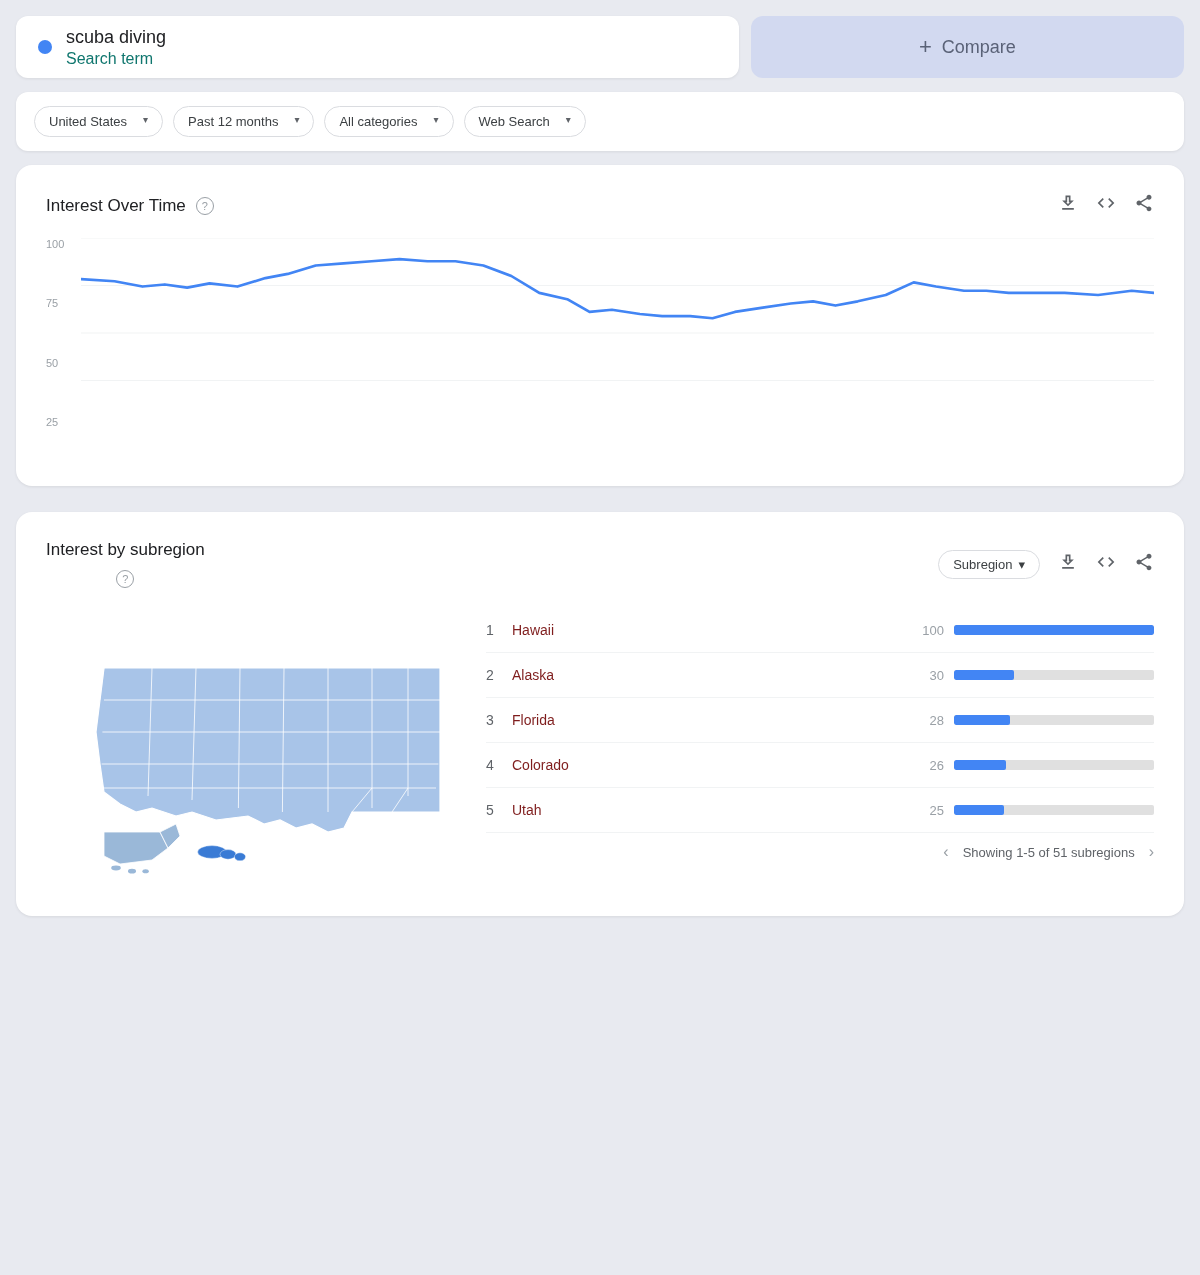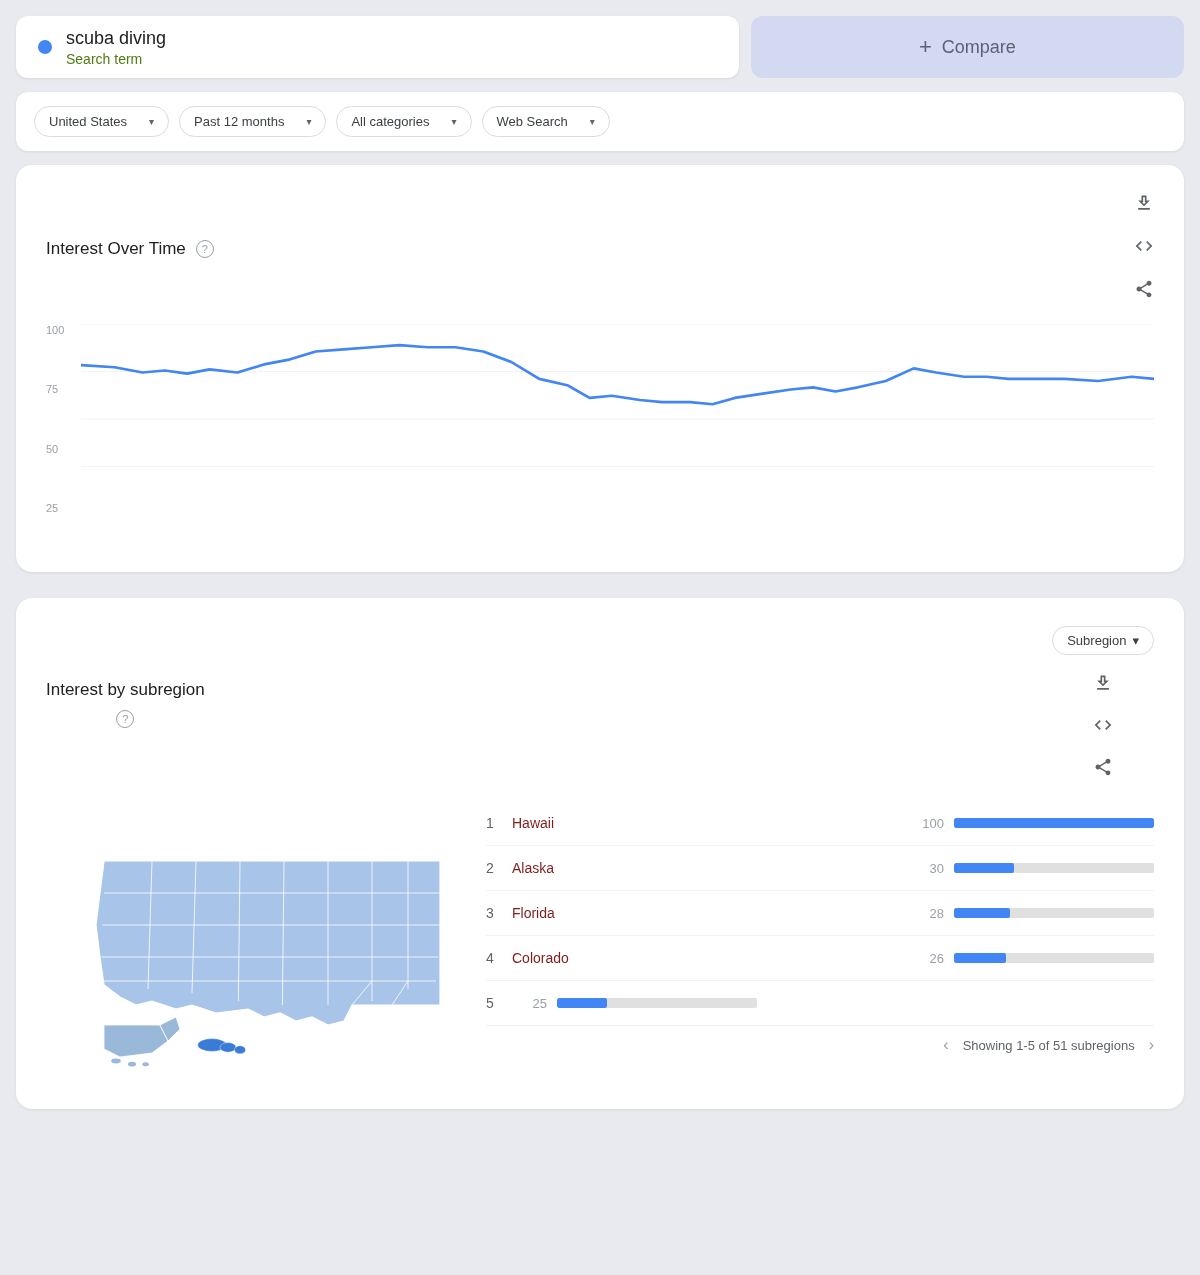--- a/index.html
+++ b/index.html
@@ -35,22 +35,22 @@
       flex-shrink: 0;
     }
 
     .search-term-text .term {
       font-size: 18px;
       font-weight: 500;
       color: #202124;
     }
 
     .search-term-text .label {
-      font-size: 14px;
-      color: #4d7c0f;
+      font-size: 16px;
+      color: #0f766e;
       margin-top: 2px;
     }
 
     .compare-card {
       background: #d2d9f0;
       border-radius: 12px;
       padding: 18px 30px;
       flex: 0.55;
       display: flex;
       align-items: center;
@@ -76,22 +76,21 @@
       gap: 10px;
       margin-bottom: 14px;
       background: #fff;
       border-radius: 12px;
       padding: 14px 18px;
       box-shadow: 0 1px 3px rgba(0,0,0,0.08);
     }
 
     .filter-btn {
       display: flex;
-      align-items: center;
-      gap: 22px;
+      gap: 16px;
       border: 1px solid #dadce0;
       border-radius: 20px;
       padding: 7px 14px;
       font-size: 13px;
       color: #3c4043;
       background: #fff;
       cursor: pointer;
     }
 
     .filter-btn .chevron {
@@ -133,21 +132,20 @@
       justify-content: center;
       font-size: 11px;
       color: #9aa0a6;
       cursor: pointer;
     }
 
     .card-actions {
       display: flex;
       gap: 18px;
       align-items: center;
-      flex-direction: column;
     }
 
     .card-actions svg {
       width: 20px;
       height: 20px;
       fill: #5f6368;
       cursor: pointer;
     }
 
     
@@ -540,20 +538,21 @@
       <div class="subregion-item">
         <span class="rank">4</span>
         <span class="region-name">Colorado</span>
         <span class="region-score">26</span>
         <div class="bar-container">
           <div class="bar-fill" style="width:26%"></div>
         </div>
       </div>
       <div class="subregion-item">
         <span class="rank">5</span>
+        <span class="region-name">Utah</span>
         <span class="region-score">25</span>
         <div class="bar-container">
           <div class="bar-fill" style="width:25%"></div>
         </div>
       </div>
 
       <div class="pagination">
         <button class="pagination-btn">‹</button>
         <span>Showing 1-5 of 51 subregions</span>
         <button class="pagination-btn">›</button>

